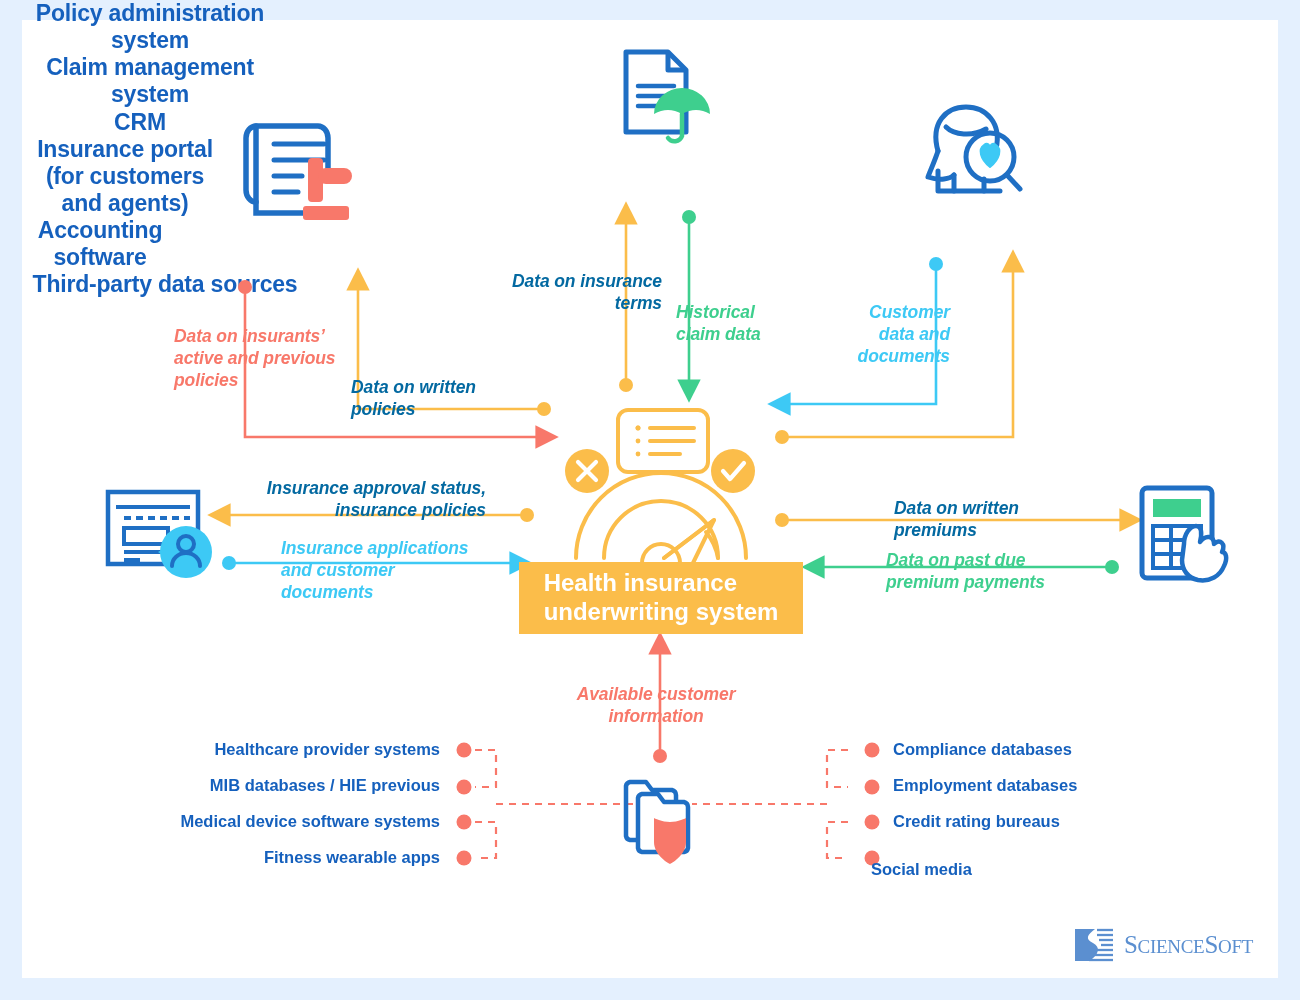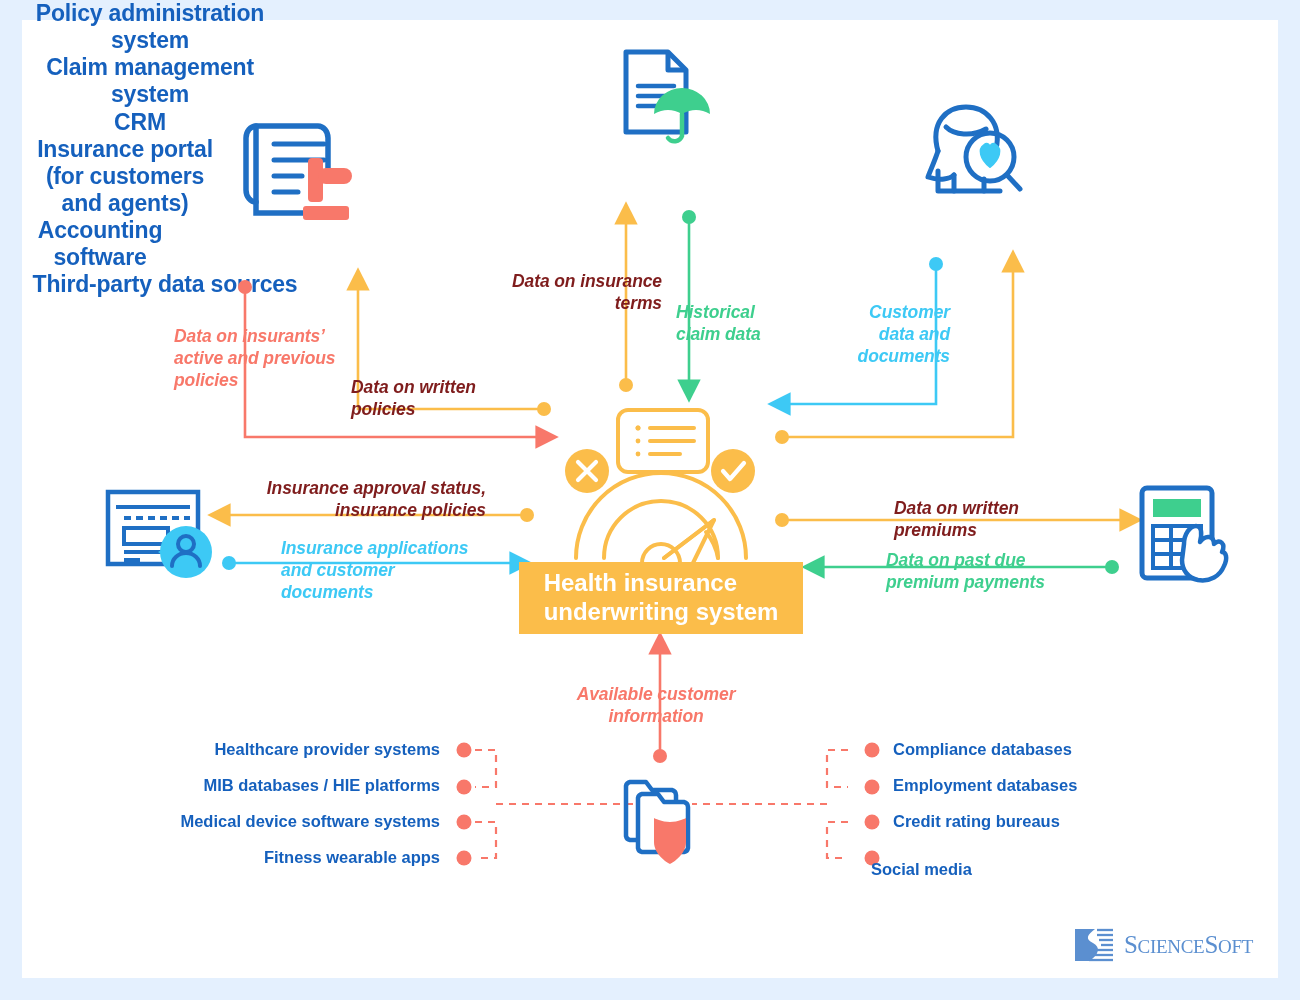--- a/index.html
+++ b/index.html
@@ -17,21 +17,21 @@
   svg.layer{position:absolute;left:0;top:0;width:1300px;height:1000px;overflow:visible;}
   .node-title{
     color:#1560bd;font-weight:bold;text-align:center;
     line-height:1.18;letter-spacing:-0.2px;
   }
   .lbl{
     position:absolute;font-style:italic;font-weight:bold;
     line-height:1.25;letter-spacing:-0.1px;
   }
   .lbl.red{color:#f8786a;}
-  .lbl.yellow{color:#7f1d1d;}
+  .lbl.yellow{color:#0369a1;}
   .lbl.green{color:#3ecf8e;}
   .lbl.cyan{color:#3dc9f5;}
   .center-box{
     position:absolute;background:#fbbd4a;color:#ffffff;
     font-weight:bold;font-size:24px;
     display:flex;align-items:center;justify-content:center;
     line-height:1.2;
   }
   .src-item{
     position:absolute;color:#1560bd;font-weight:bold;font-size:16.5px;
@@ -329,21 +329,21 @@
 
   <div class="lbl red" style="left:556px;top:684px;width:200px;font-size:17.5px;text-align:center;">
     <span>Available customer</span><br>
     <span>information</span>
   </div>
 
   <div class="src-item left" style="left:150px;top:740px;width:290px;">
     <span>Healthcare provider systems</span>
   </div>
   <div class="src-item left" style="left:150px;top:776px;width:290px;">
-    <span>MIB databases / HIE platforms</span>
+    <span>MIB databases / HIE previous</span>
   </div>
   <div class="src-item left" style="left:150px;top:812px;width:290px;">
     <span>Medical device software systems</span>
   </div>
   <div class="src-item left" style="left:150px;top:848px;width:290px;">
     <span>Fitness wearable apps</span>
   </div>
 
   <div class="src-item right" style="left:893px;top:740px;width:300px;">
     <span>Compliance databases</span>

